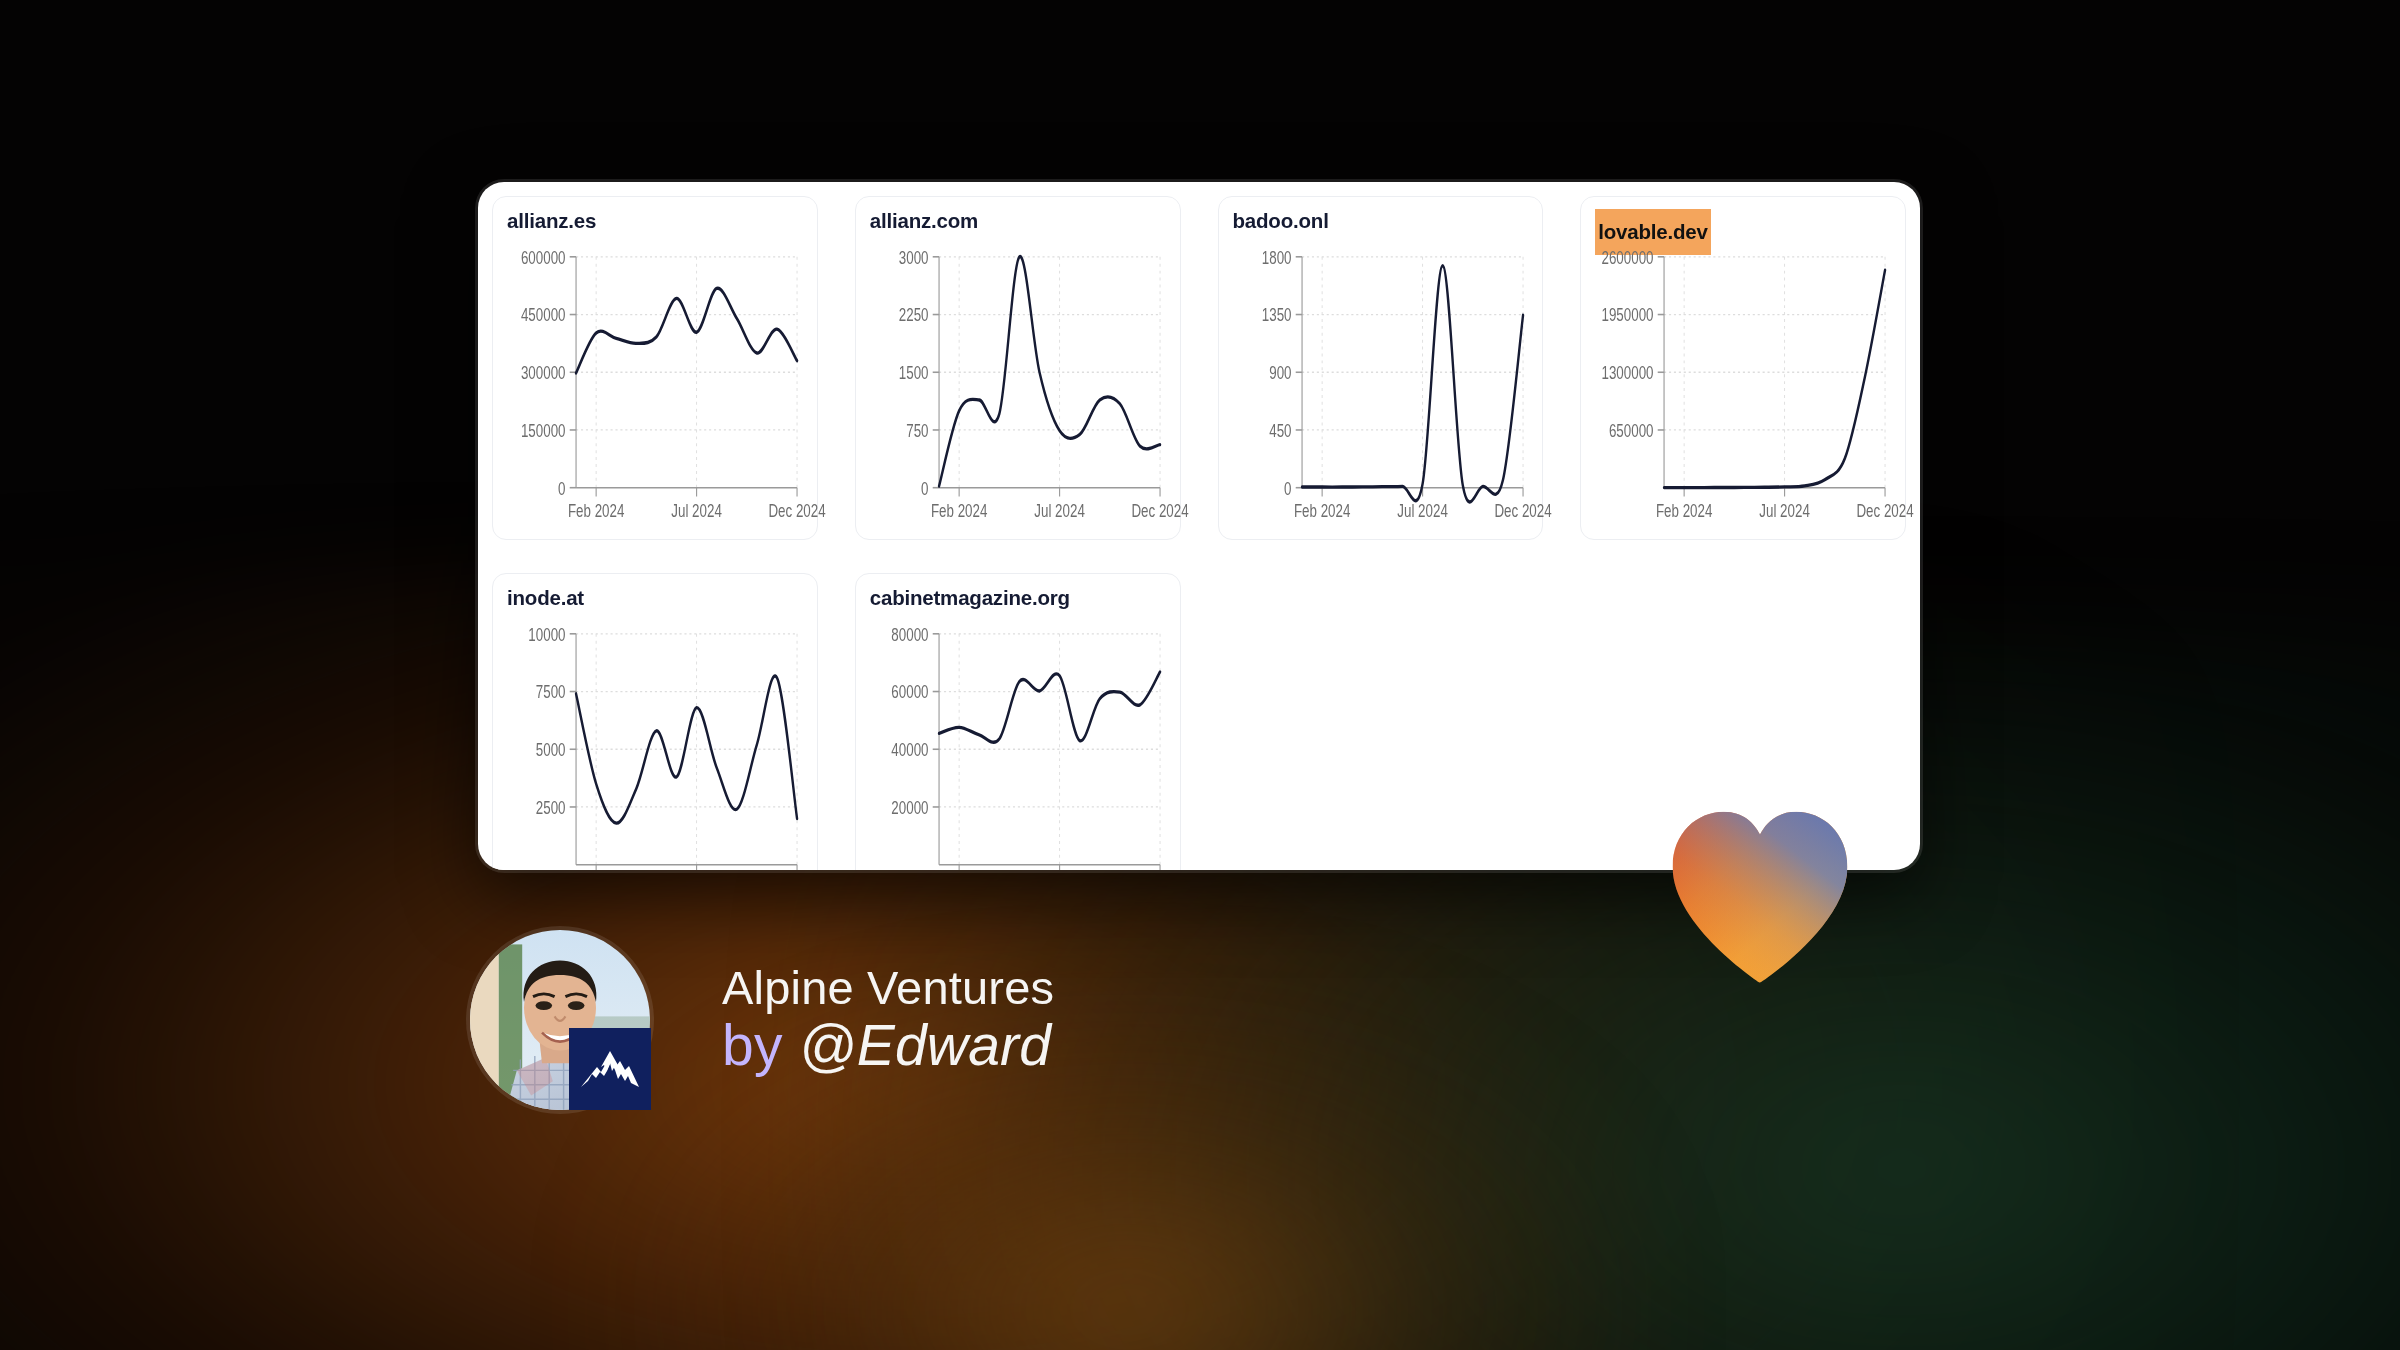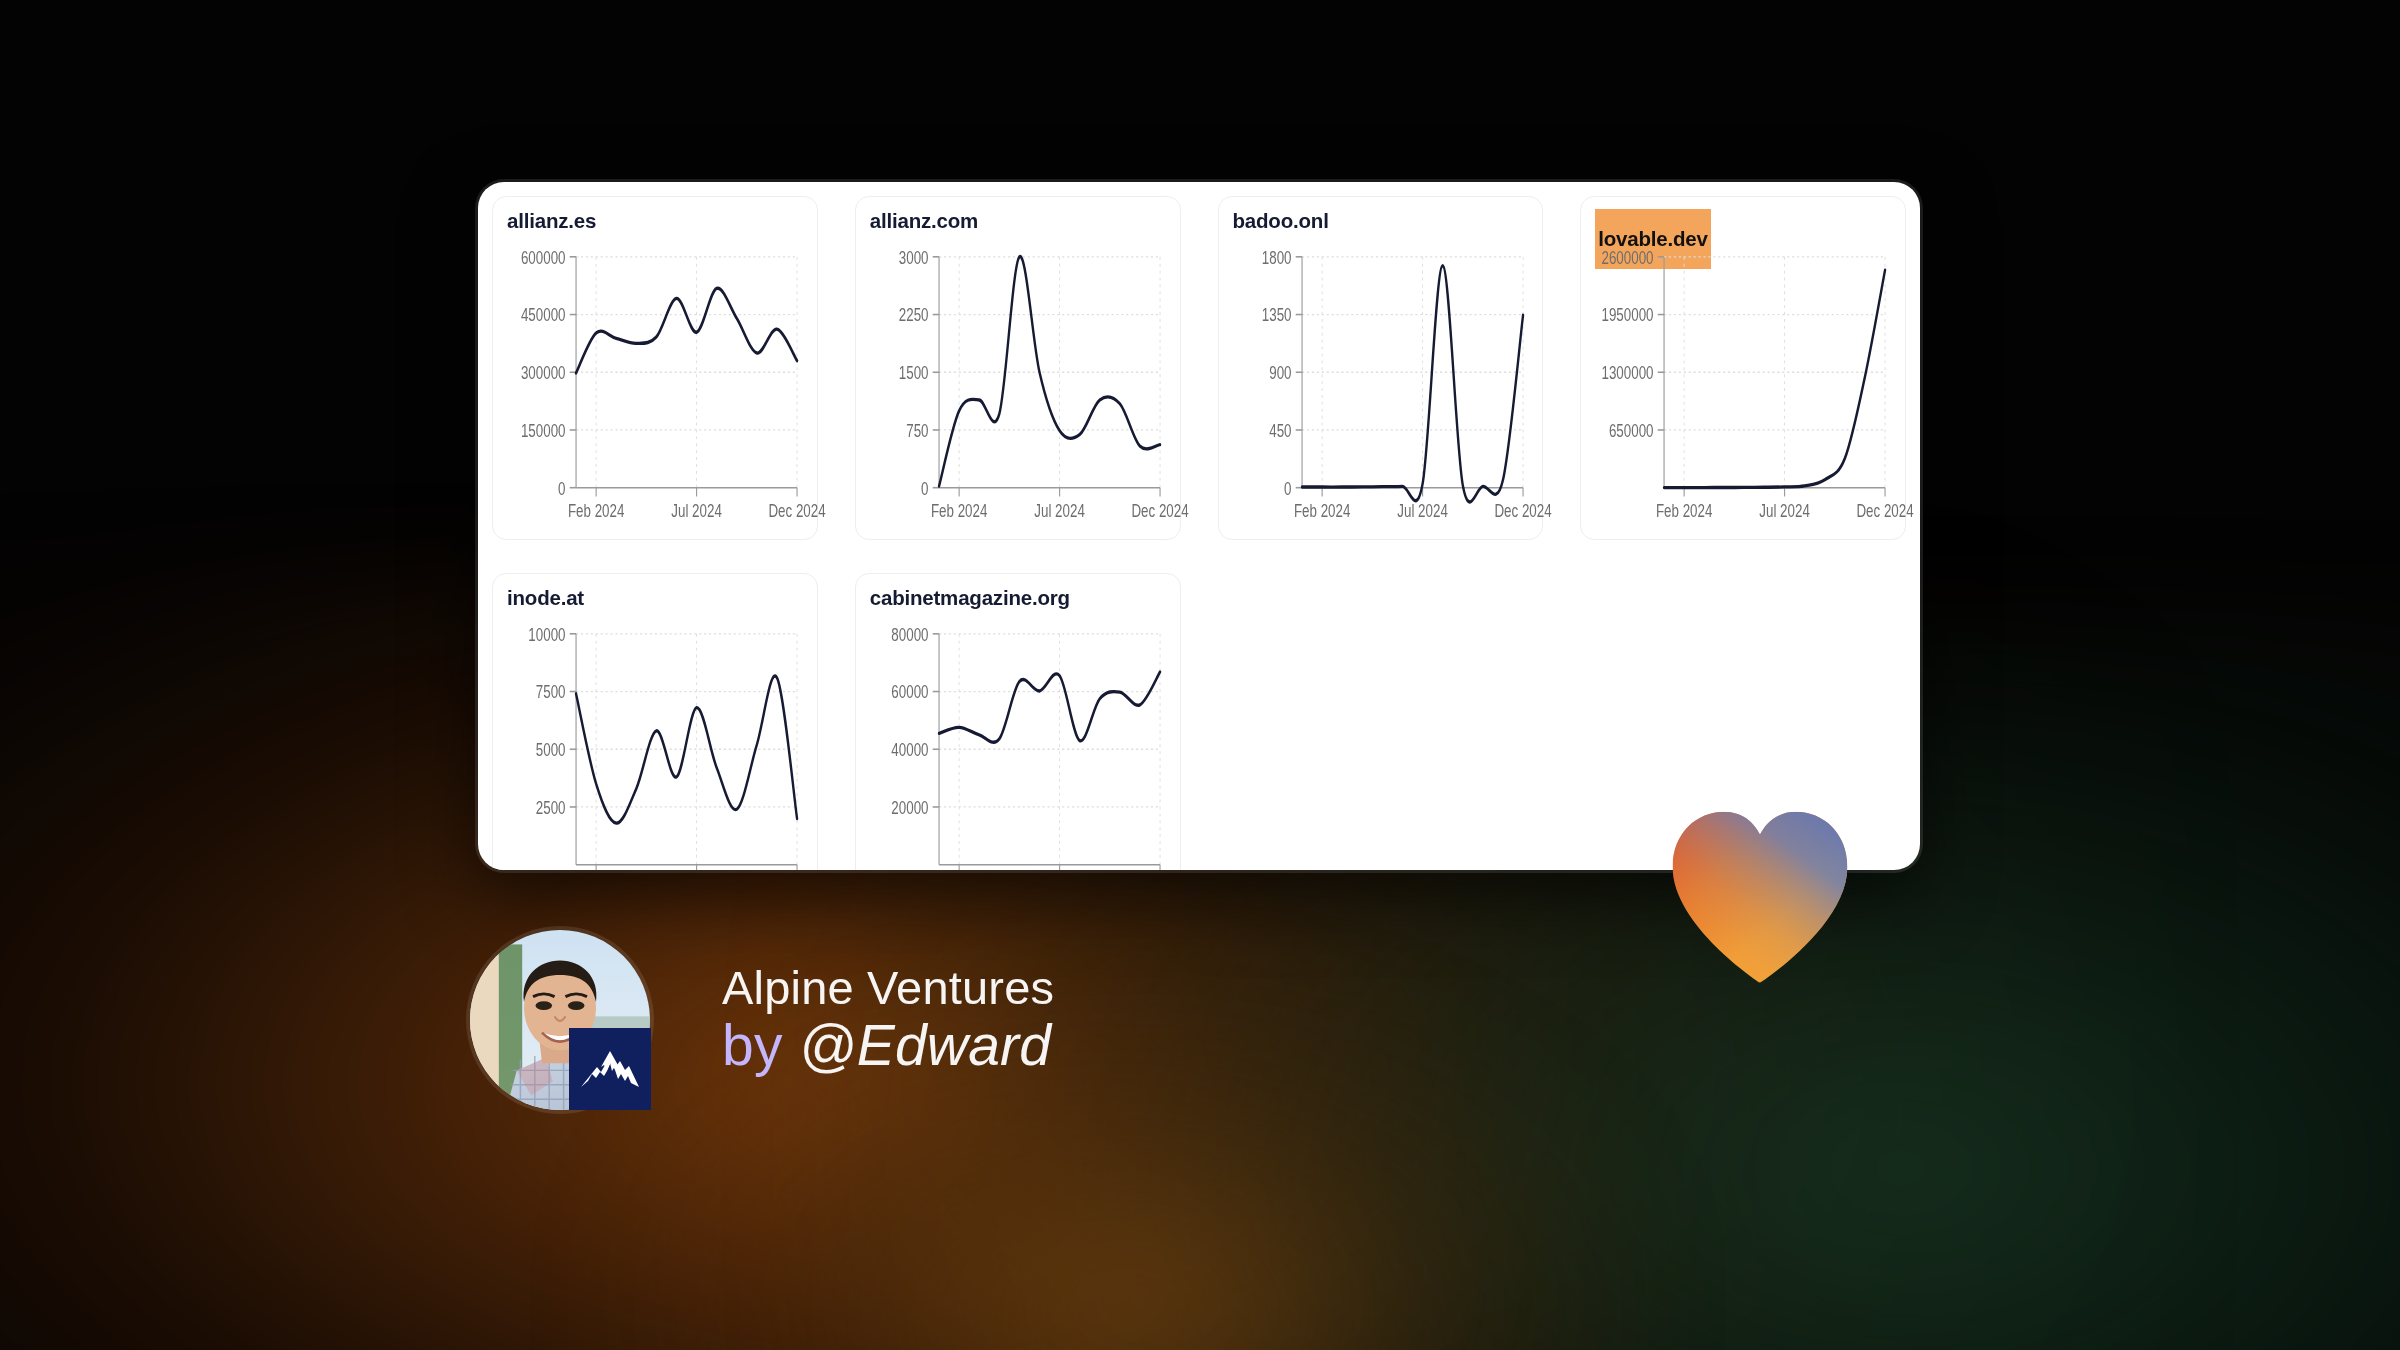--- a/index.html
+++ b/index.html
@@ -60,21 +60,21 @@
     font-size:20.5px;
     font-weight:bold;
     color:#151b33;
     letter-spacing:-0.2px;
     display:inline-block;
     line-height:1.15;
     white-space:nowrap;
   }
   .card-title.hl {
     background:#f4a55c;
-    padding:18px 3px;
+    padding:11px 3px;
     color:#111;
   }
   .plot { position:absolute; left:0; right:0; top:46px; bottom:0; }
   .plot svg { width:100%; height:100%; display:block; overflow:visible; }
   .ylab, .xlab {
     font-family:"Liberation Sans", sans-serif;
     font-size:19px;
     fill:#6d6d6d;
   }
   .ylab { text-anchor:end; }

